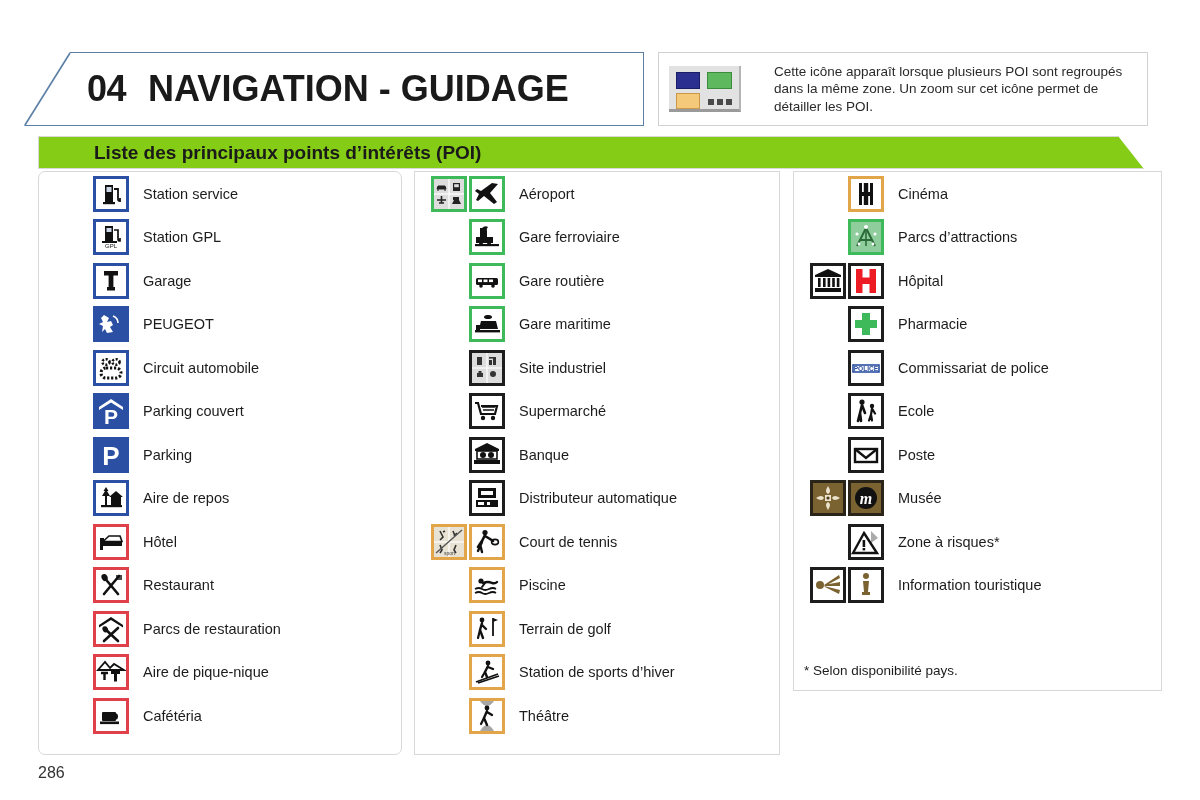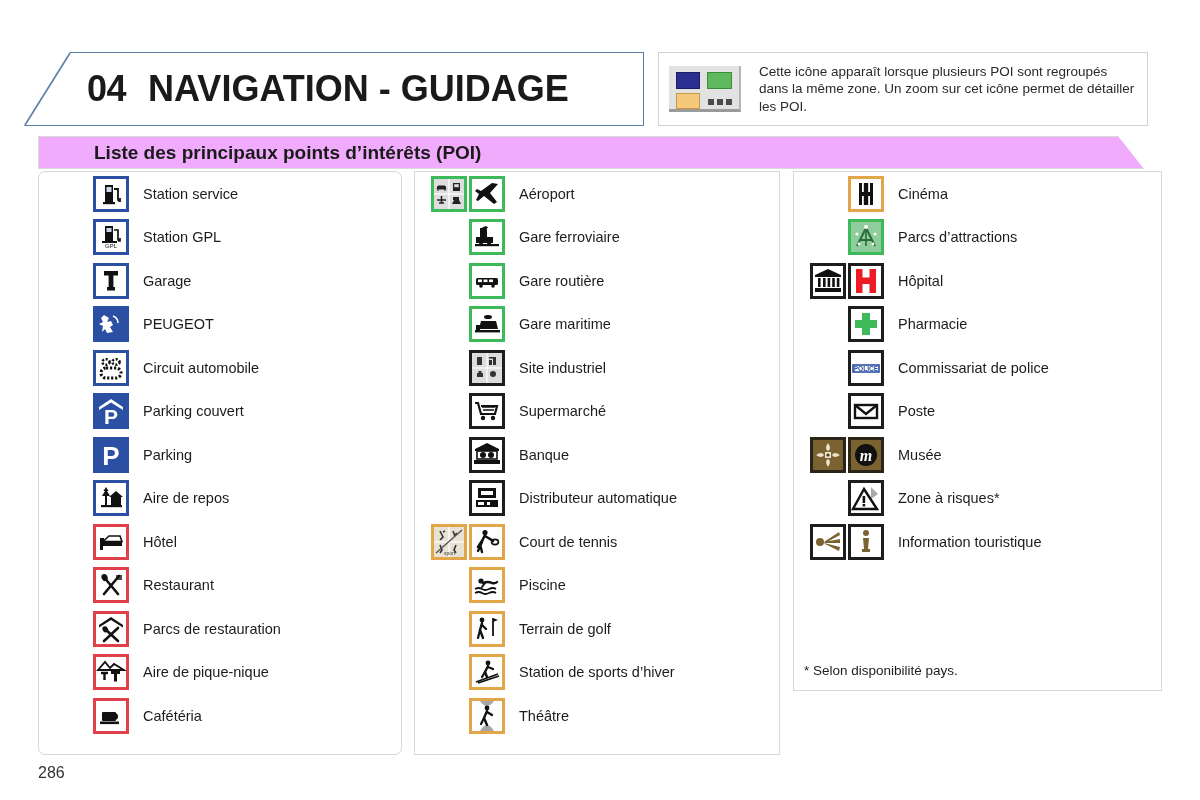--- a/index.html
+++ b/index.html
@@ -77,30 +77,30 @@
   }
   .ci-blue  { left: 7px;  top: 6px;  width: 24px; height: 17px; background: #2b2f8f; border: 1px solid #1a1d66; }
   .ci-green { left: 38px; top: 6px;  width: 25px; height: 17px; background: #5eb85e; border: 1px solid #3d8b3d; }
   .ci-orng  { left: 7px;  top: 27px; width: 24px; height: 16px; background: #f5c97a; border: 1px solid #c9974a; }
   .ci-d1    { left: 39px; top: 33px; width: 6px; height: 6px; background: #4a4a4a; }
   .ci-d2    { left: 48px; top: 33px; width: 6px; height: 6px; background: #4a4a4a; }
   .ci-d3    { left: 57px; top: 33px; width: 6px; height: 6px; background: #4a4a4a; }
 
   .info-text {
     font-size: 13.5px; line-height: 1.28;
-    color: #2a2a2a; margin-left: 18px; margin-right: 10px;
+    color: #2a2a2a; margin-left: 33px; margin-right: 10px;
   }
 
   
   .section-bar {
     position: absolute;
     left: 38px; top: 136px;
     width: 1106px; height: 33px;
     border: 1px solid #d8d8d8;
-    background: #f0abfc;
+    background: #84cc16;
     box-sizing: border-box;
     clip-path: polygon(0 0, calc(100% - 26px) 0, 100% 100%, 0 100%);
     display: flex; align-items: center;
   }
   .section-title {
     font-size: 19px; font-weight: bold; color: #1a1a1a;
     margin-left: 55px;
   }
 
   
@@ -677,20 +677,33 @@
           <svg viewBox="0 0 30 30">
               <rect x="0" y="0" width="30" height="30" fill="#fff"></rect>
               <rect x="2" y="12" width="26" height="7" fill="#fff" stroke="#2b4fa2" stroke-width="1.6"></rect>
               <text x="15" y="17.6" font-size="6.6" font-weight="bold" text-anchor="middle" fill="#2b4fa2" font-family="Liberation Sans, sans-serif">POLICE</text>
             </svg>
         </div>
       </div>
       <span class="poi-label">Commissariat de police</span>
     </div>
 
+    <div class="poi-row">
+      <div class="icon-slot">
+        <div class="tile b-black">
+          <svg viewBox="0 0 30 30">
+              <circle cx="11" cy="6" r="2.6" fill="#111"></circle>
+              <path d="M11 9 l-2 8 l1 8 M11 9 l3 8 M9 17 l-2 8" stroke="#111" stroke-width="2.6" fill="none" stroke-linecap="round"></path>
+              <circle cx="21" cy="10" r="2.2" fill="#111"></circle>
+              <path d="M21 12.5 l-1 6 l1 6 M21 12.5 l3 5 M20 18.5 l-2 6" stroke="#111" stroke-width="2.2" fill="none" stroke-linecap="round"></path>
+            </svg>
+        </div>
+      </div>
+      <span class="poi-label">Ecole</span>
+    </div>
 
     <div class="poi-row">
       <div class="icon-slot">
         <div class="tile b-black">
           <svg viewBox="0 0 30 30">
               <rect x="4" y="9" width="22" height="13" fill="none" stroke="#111" stroke-width="2.4"></rect>
               <path d="M4 9 L15 18 L26 9" fill="none" stroke="#111" stroke-width="2.4"></path>
             </svg>
         </div>
       </div>

